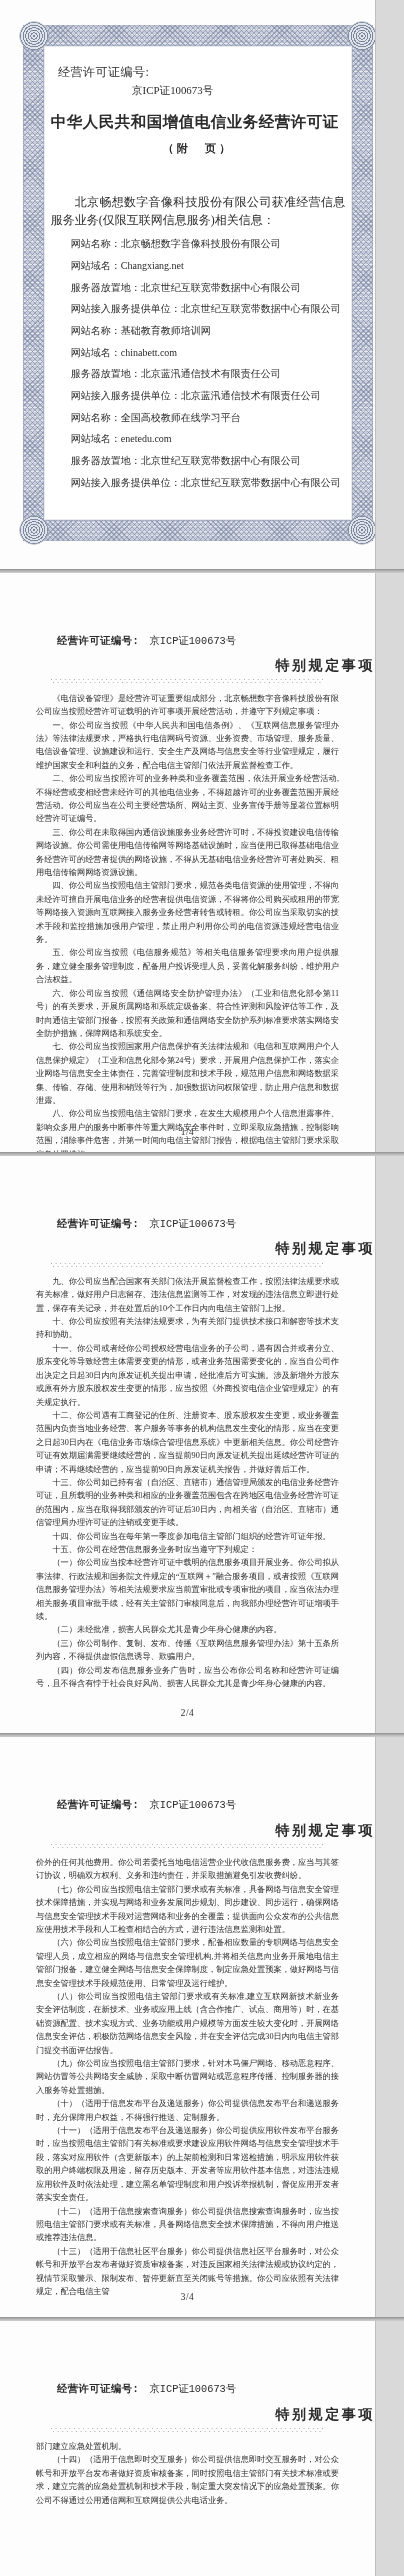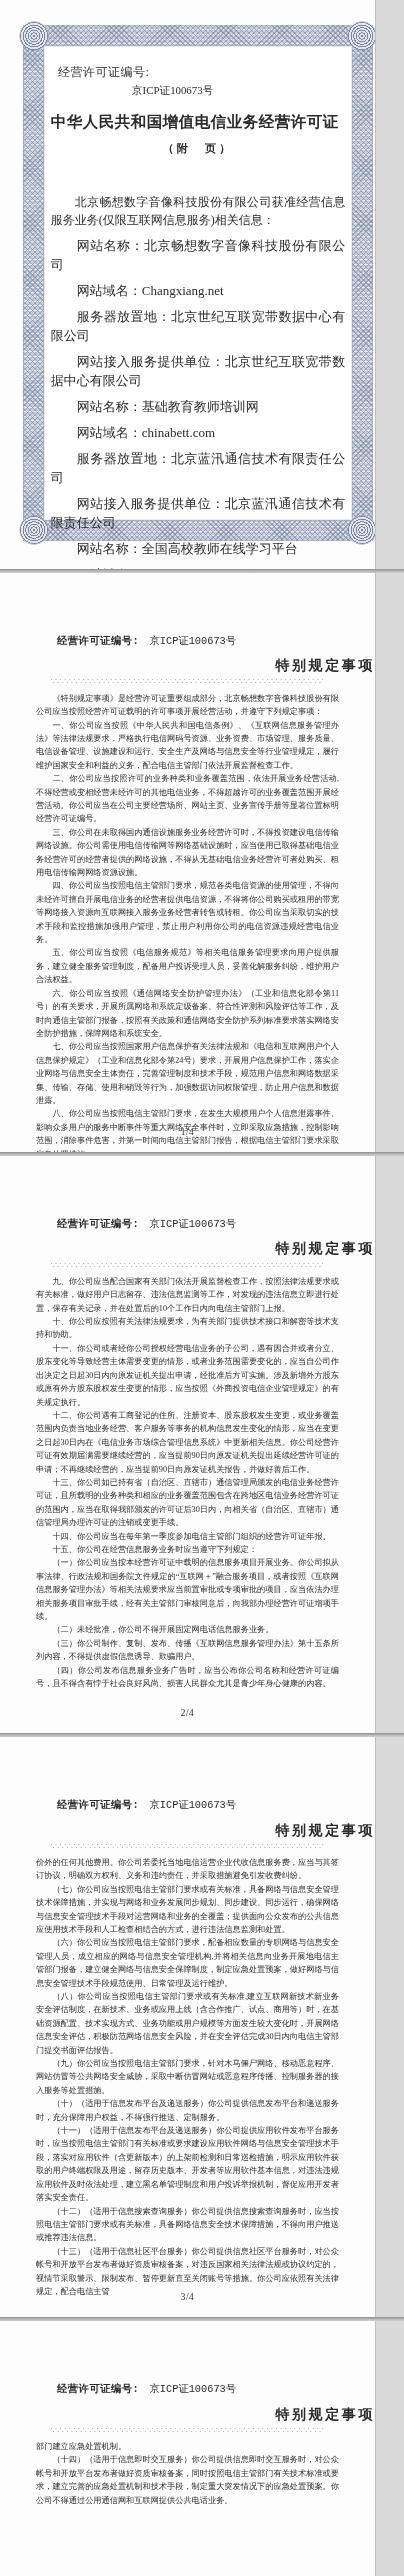--- a/index.html
+++ b/index.html
@@ -27,21 +27,21 @@
   .corner.tl{left:-3.1px;top:-3.1px}.corner.tr{right:-3.1px;top:-3.1px}
   .corner.bl{left:-3.1px;bottom:-3.1px}.corner.br{right:-3.1px;bottom:-3.1px}
   .cert-inner{position:absolute;left:20.6px;top:20.6px;right:20.6px;bottom:20.6px;background:#fff;
     box-shadow:0 0 0 0.5px #9aa4b8, inset 0 0 0 1px #e7eaf0;padding:18.5px 7.2px 0 7.2px;box-sizing:border-box;}
   .cert-no-label{display:block;font-size:12px;letter-spacing:0.5px;margin-left:7.2px;}
   .cert-no{display:block;font-size:10.8px;margin:3.1px 0 0 81px;font-family:"Liberation Serif","DejaVu Serif",serif;}
   .cert-title{margin:13.4px 0 0 0;text-align:left;font-size:15.5px;font-weight:700;letter-spacing:0.5px;}
   .cert-subtitle{margin-top:8.2px;text-align:center;font-size:11px;font-weight:700;letter-spacing:3.1px;}
   .cert-intro{margin:37px 0 3.1px 0;font-size:12px;line-height:1.55;text-indent:2em;text-align:justify;}
   .cert-site{margin:0;}
-  .cert-site p{margin:7.2px 0;font-size:13px;line-height:1.45;text-indent:2em;text-align:justify;}
+  .cert-site p{margin:7.2px 0;font-size:10px;line-height:1.45;text-indent:2em;text-align:justify;}
 
   
   .pv-header{margin:61px 0 0 57px;font-size:10.3px;font-family:Liberation Mono, monospace;}
   .pv-label{font-weight:700;letter-spacing:0.5px;}
   .pv-no{margin-left:4.1px;}
   .pv-title{margin:9.3px 0 0 0;text-align:right;font-size:14px;font-weight:700;letter-spacing:2.6px;}
   .zigzag{width:273px;height:4.1px;margin:4.1px auto 0 auto;opacity:.75;
     background-image:linear-gradient(135deg,#8f8f8f 1px,transparent 1px),linear-gradient(45deg,#8f8f8f 1px,transparent 1px);
     background-size:4.6px 4.1px;background-position:0 0,2.1px 0;background-repeat:repeat-x;}
   .pv-body{margin:8.2px 36px 0 36px;font-size:8.2px;line-height:13.4px;text-align:justify;}
@@ -99,21 +99,21 @@
 
   <section class="page" id="pg2">
     <div class="pv-header">
       <span class="pv-label">经营许可证编号:</span>
       <span class="pv-no">京ICP证100673号</span>
     </div>
     <h2 class="pv-title">特别规定事项</h2>
     <div class="zigzag"></div>
     <div class="pv-body">
 
-    <p class="para">《特别规定事项》是经营许可证重要组成部分，北京畅想数字音像科技股份有限公司应当按照经营许可证载明的许可事项开展经营活动，并遵守下列规定事项：</p>
+    <p class="para">《电信设备管理》是经营许可证重要组成部分，北京畅想数字音像科技股份有限公司应当按照经营许可证载明的许可事项开展经营活动，并遵守下列规定事项：</p>
         <p class="para">一、你公司应当按照《中华人民共和国电信条例》、《互联网信息服务管理办法》等法律法规要求，严格执行电信网码号资源、业务资费、市场管理、服务质量、电信设备管理、设施建设和运行、安全生产及网络与信息安全等行业管理规定，履行维护国家安全和利益的义务，配合电信主管部门依法开展监督检查工作。</p>
         <p class="para">二、你公司应当按照许可的业务种类和业务覆盖范围，依法开展业务经营活动,不得经营或变相经营未经许可的其他电信业务，不得超越许可的业务覆盖范围开展经营活动。你公司应当在公司主要经营场所、网站主页、业务宣传手册等显著位置标明经营许可证编号。</p>
         <p class="para">三、你公司在未取得国内通信设施服务业务经营许可时，不得投资建设电信传输网络设施。你公司需使用电信传输网等网络基础设施时，应当使用已取得基础电信业务经营许可的经营者提供的网络设施，不得从无基础电信业务经营许可者处购买、租用电信传输网网络资源设施。</p>
         <p class="para">四、你公司应当按照电信主管部门要求，规范各类电信资源的使用管理，不得向未经许可擅自开展电信业务的经营者提供电信资源，不得将你公司购买或租用的带宽等网络接入资源向互联网接入服务业务经营者转售或转租。你公司应当采取切实的技术手段和监控措施加强用户管理，禁止用户利用你公司的电信资源违规经营电信业务。</p>
         <p class="para">五、你公司应当按照《电信服务规范》等相关电信服务管理要求向用户提供服务，建立健全服务管理制度，配备用户投诉受理人员，妥善化解服务纠纷，维护用户合法权益。</p>
         <p class="para">六、你公司应当按照《通信网络安全防护管理办法》（工业和信息化部令第11号）的有关要求，开展所属网络和系统定级备案、符合性评测和风险评估等工作，及时向通信主管部门报备，按照有关政策和通信网络安全防护系列标准要求落实网络安全防护措施，保障网络和系统安全。</p>
         <p class="para">七、你公司应当按照国家用户信息保护有关法律法规和《电信和互联网用户个人信息保护规定》（工业和信息化部令第24号）要求，开展用户信息保护工作，落实企业网络与信息安全主体责任，完善管理制度和技术手段，规范用户信息和网络数据采集、传输、存储、使用和销毁等行为，加强数据访问权限管理，防止用户信息和数据泄露。</p>
         <p class="para">八、你公司应当按照电信主管部门要求，在发生大规模用户个人信息泄露事件、影响众多用户的服务中断事件等重大网络安全事件时，立即采取应急措施，控制影响范围，消除事件危害，并第一时间向电信主管部门报告，根据电信主管部门要求采取应急处置措施。</p>
       </div>
     <div class="pv-footer">1/4</div>
@@ -131,21 +131,21 @@
     <div class="pv-body">
 
     <p class="para">九、你公司应当配合国家有关部门依法开展监督检查工作，按照法律法规要求或有关标准，做好用户日志留存、违法信息监测等工作，对发现的违法信息立即进行处置，保存有关记录，并在处置后的10个工作日内向电信主管部门上报。</p>
         <p class="para">十、你公司应按照有关法律法规要求，为有关部门提供技术接口和解密等技术支持和协助。</p>
         <p class="para">十一、你公司或者经你公司授权经营电信业务的子公司，遇有因合并或者分立、股东变化等导致经营主体需要变更的情形，或者业务范围需要变化的，应当自公司作出决定之日起30日内向原发证机关提出申请，经批准后方可实施。涉及新增外方股东或原有外方股东股权发生变更的情形，应当按照《外商投资电信企业管理规定》的有关规定执行。</p>
         <p class="para">十二、你公司遇有工商登记的住所、注册资本、股东股权发生变更，或业务覆盖范围内负责当地业务经营、客户服务等事务的机构信息发生变化的情形，应当在变更之日起30日内在《电信业务市场综合管理信息系统》中更新相关信息。你公司经营许可证有效期届满需要继续经营的，应当提前90日向原发证机关提出延续经营许可证的申请；不再继续经营的，应当提前90日向原发证机关报告，并做好善后工作。</p>
         <p class="para">十三、你公司如已持有省（自治区、直辖市）通信管理局颁发的电信业务经营许可证，且所载明的业务种类和相应的业务覆盖范围包含在跨地区电信业务经营许可证的范围内，应当在取得我部颁发的许可证后30日内，向相关省（自治区、直辖市）通信管理局办理许可证的注销或变更手续。</p>
         <p class="para">十四、你公司应当在每年第一季度参加电信主管部门组织的经营许可证年报。</p>
         <p class="para">十五、你公司在经营信息服务业务时应当遵守下列规定：</p>
         <p class="para">（一）你公司应当按本经营许可证中载明的信息服务项目开展业务。你公司拟从事法律、行政法规和国务院文件规定的“互联网＋”融合服务项目，或者按照《互联网信息服务管理办法》等相关法规要求应当前置审批或专项审批的项目，应当依法办理相关服务项目审批手续，经有关主管部门审核同意后，向我部办理经营许可证增项手续。</p>
-        <p class="para">（二）未经批准，你公司不得开展固定网电话信息服务业务。</p>
+        <p class="para">（二）未经批准，损害人民群众尤其是青少年身心健康的内容。</p>
         <p class="para">（三）你公司制作、复制、发布、传播《互联网信息服务管理办法》第十五条所列内容，不得提供虚假信息诱导、欺骗用户。</p>
         <p class="para">（四）你公司发布信息服务业务广告时，应当公布你公司名称和经营许可证编号，且不得含有悖于社会良好风尚、损害人民群众尤其是青少年身心健康的内容。</p>
       </div>
     <div class="pv-footer">2/4</div>
   </section>
 
   <div class="page-sep"></div>
 
   <section class="page" id="pg4">
     <div class="pv-header">

